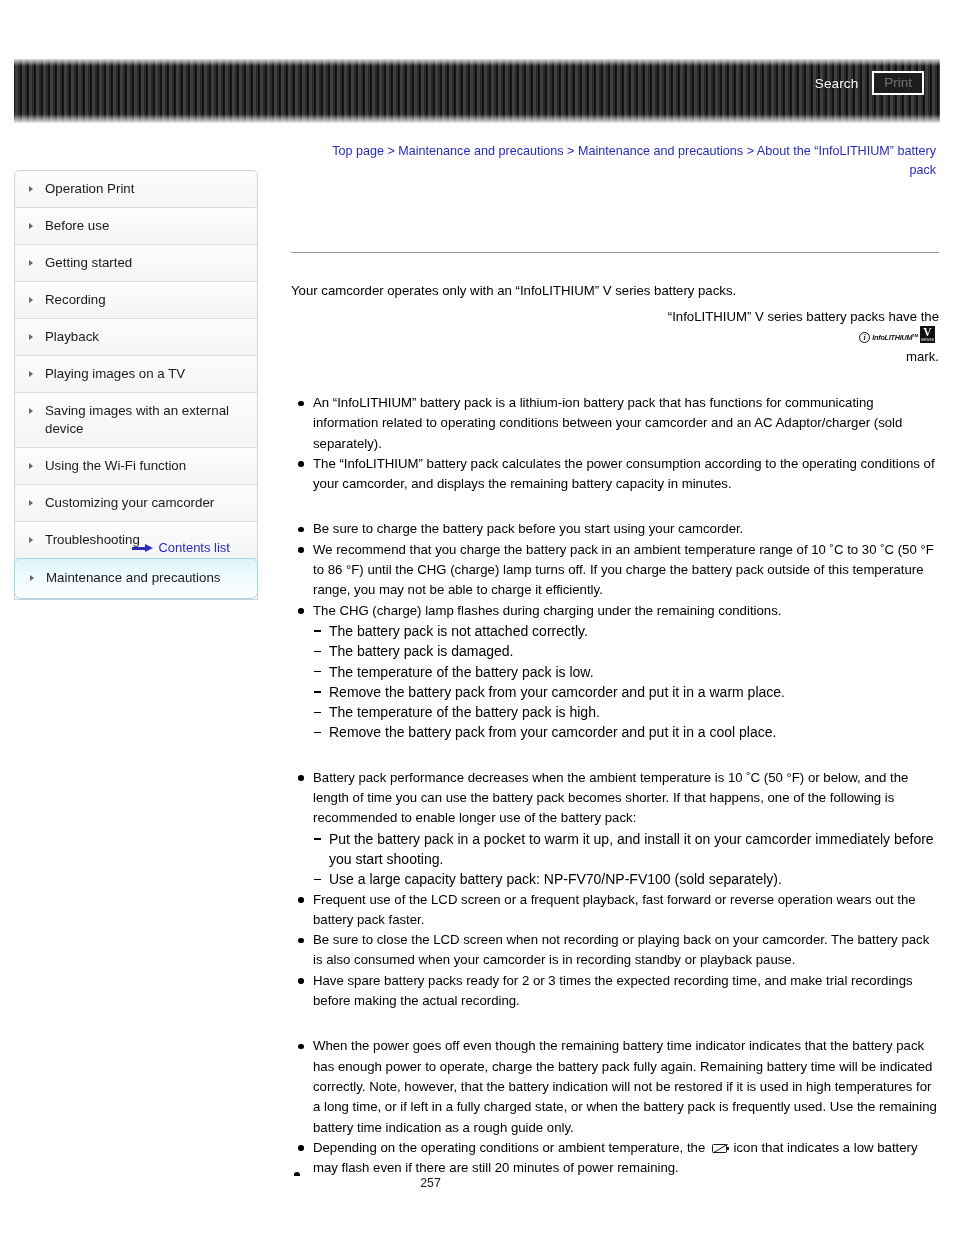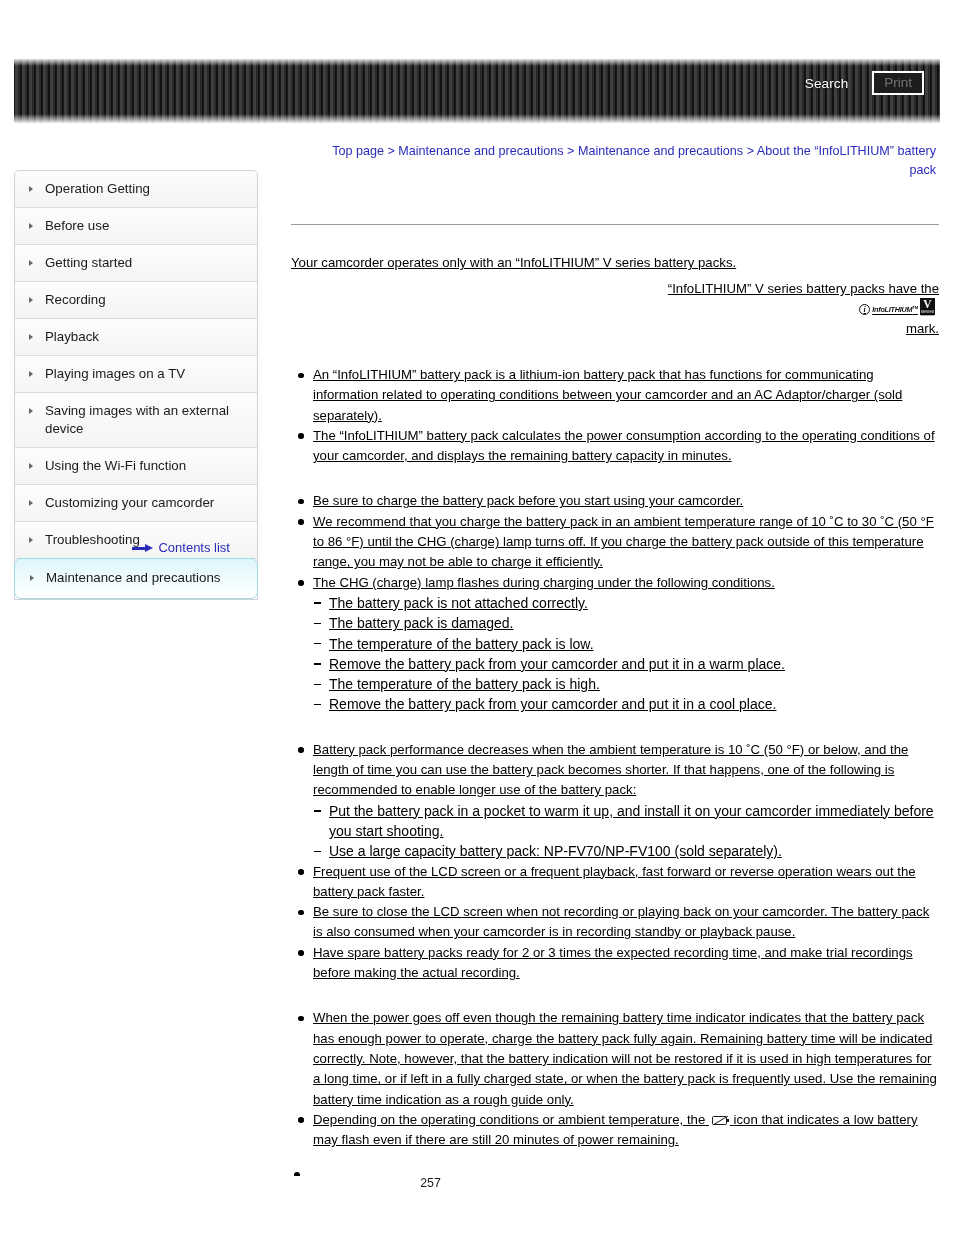--- a/index.html
+++ b/index.html
@@ -30,21 +30,21 @@
         #161616 0px, #161616 1px,
         #3f3f3f 1px, #3f3f3f 4px,
         #2a2a2a 4px, #2a2a2a 6px,
         #101010 6px, #101010 7px);
   }
   .header-actions {
     position: absolute;
     right: 16px; top: 0;
     height: 48px;
     display: flex; align-items: center;
-    gap: 24px;
+    gap: 14px;
   }
   .search-link {
     color: #ffffff;
     font-size: 13.5px;
     letter-spacing: 0.1px;
     text-shadow: 0 0 2px rgba(0,0,0,0.8);
     cursor: pointer;
   }
   .print-button {
     color: #737373;
@@ -159,23 +159,22 @@
     left: 13px; top: 0;
     width: 0; height: 0;
     border-left: 8px solid #2b2bbb;
     border-top: 4.5px solid transparent;
     border-bottom: 4.5px solid transparent;
   }
 
   
   .content {
     position: absolute;
-    left: 291px; top: 224px;
+    left: 291px; top: 252px;
     width: 648px;
-    text-decoration: underline;
   }
   .content-rule {
     width: 648px;
     height: 1px;
     background: #9a9a9a;
     margin: 0 0 0 0;
   }
   .intro {
     margin-top: 26px;
     font-size: 13.2px;
@@ -353,21 +352,21 @@
   <span class="crumb">Maintenance and precautions</span>
   <span class="sep">&gt;</span>
   <span class="crumb">Maintenance and precautions</span>
   <span class="sep">&gt;</span>
   <span class="crumb">About the “InfoLITHIUM” battery pack</span>
 </div>
 
 <div class="sidebar">
   <div class="nav-item">
     <span class="tri"></span>
-    <span class="nav-label">Operation Getting</span>
+    <span class="nav-label">Operation Print</span>
   </div>
   <div class="nav-item">
     <span class="tri"></span>
     <span class="nav-label">Before use</span>
   </div>
   <div class="nav-item">
     <span class="tri"></span>
     <span class="nav-label">Getting started</span>
   </div>
   <div class="nav-item">
@@ -436,21 +435,21 @@
       <li>An “InfoLITHIUM” battery pack is a lithium-ion battery pack that has functions for communicating information related to operating conditions between your camcorder and an AC Adaptor/charger (sold separately).</li>
       <li>The “InfoLITHIUM” battery pack calculates the power consumption according to the operating conditions of your camcorder, and displays the remaining battery capacity in minutes.</li>
     </ul>
   </div>
 
   <div class="bullet-group">
     <ul class="blist">
       <li>Be sure to charge the battery pack before you start using your camcorder.</li>
       <li>We recommend that you charge the battery pack in an ambient temperature range of 10 ˚C to 30 ˚C (50 °F to 86 °F) until the CHG (charge) lamp turns off. If you charge the battery pack outside of this temperature range, you may not be able to charge it efficiently.</li>
       <li class="has-sub">
-        <span>The CHG (charge) lamp flashes during charging under the following conditions.</span>
+        <span>The CHG (charge) lamp flashes during charging under the remaining conditions.</span>
         <ul class="dlist">
           <li>The battery pack is not attached correctly.</li>
           <li>The battery pack is damaged.</li>
           <li>The temperature of the battery pack is low.</li>
           <li>Remove the battery pack from your camcorder and put it in a warm place.</li>
           <li>The temperature of the battery pack is high.</li>
           <li>Remove the battery pack from your camcorder and put it in a cool place.</li>
         </ul>
       </li>
     </ul>

